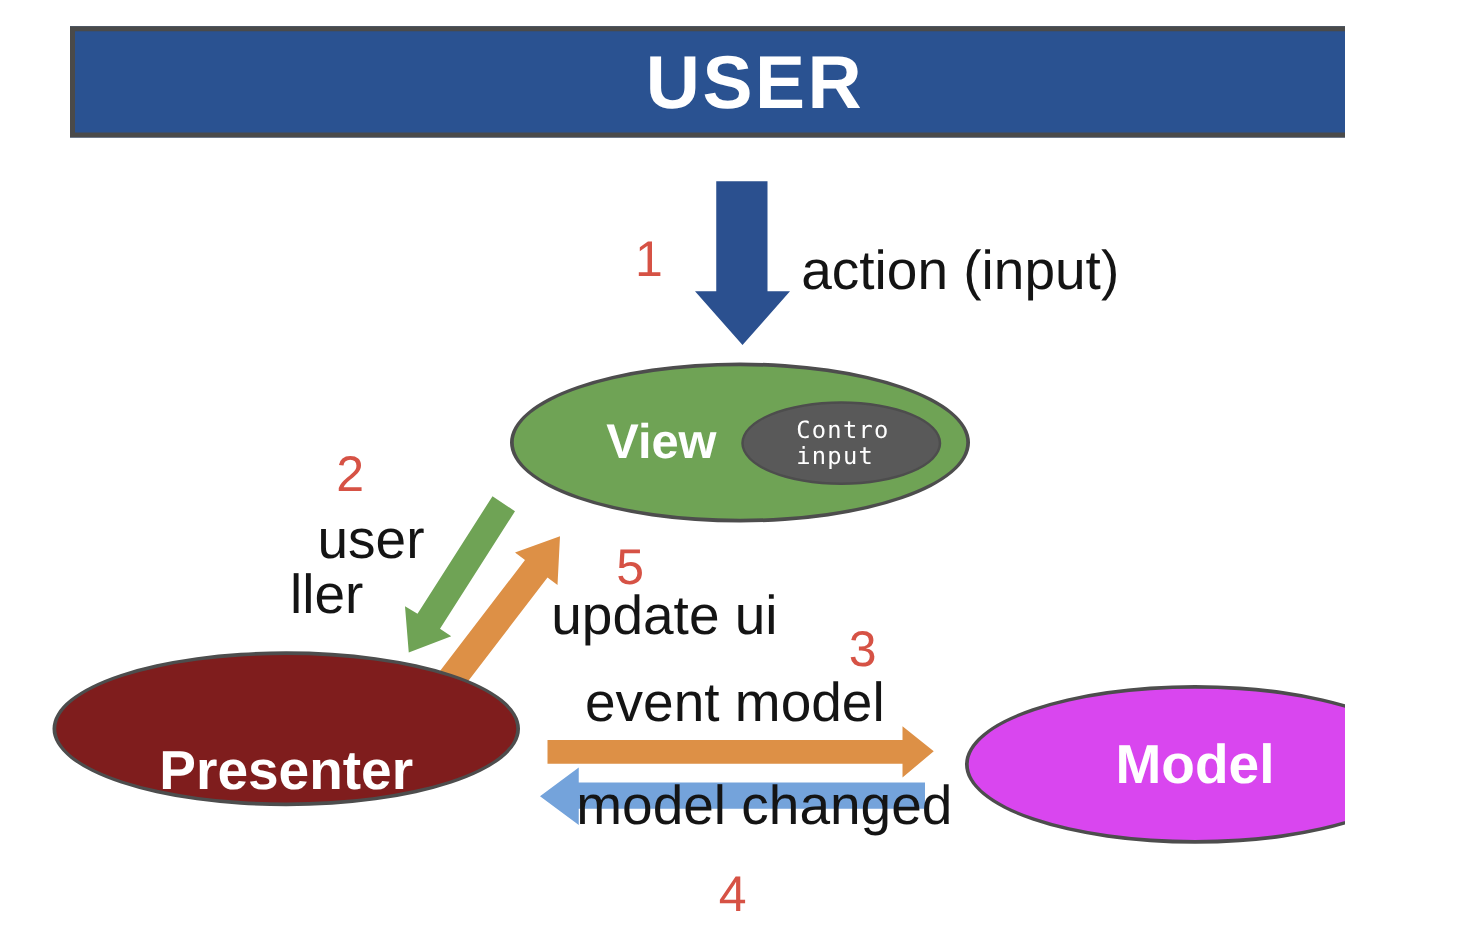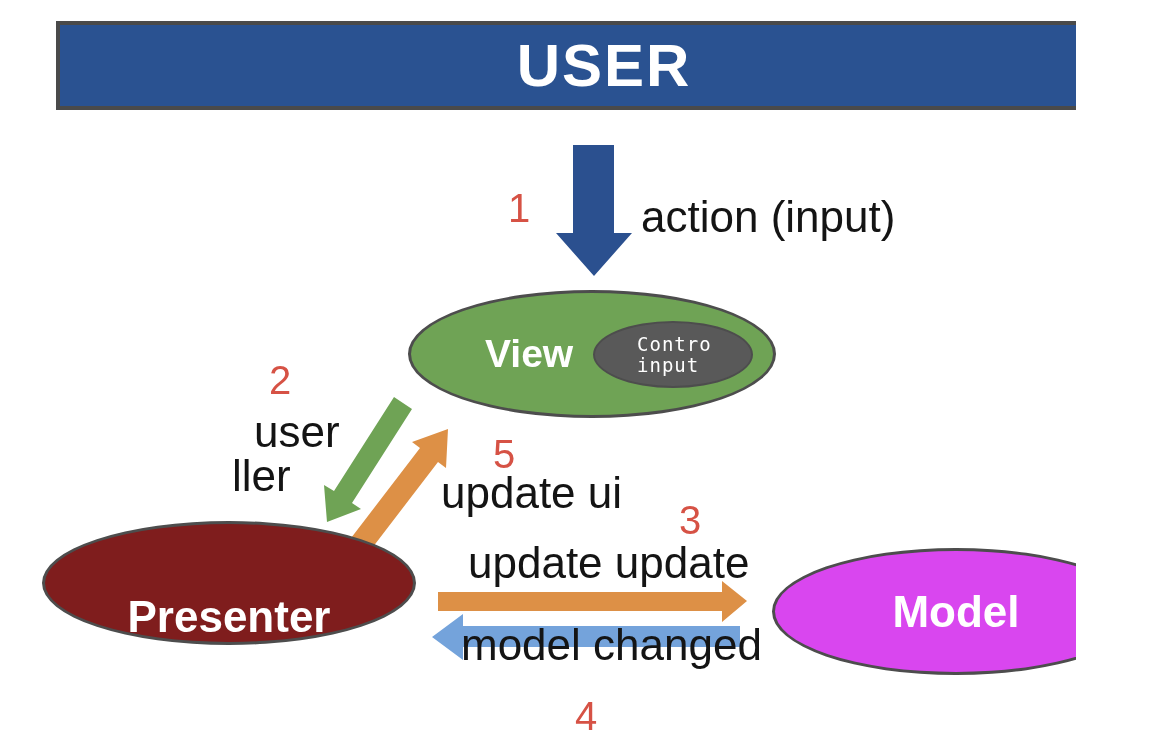--- a/index.html
+++ b/index.html
@@ -90,18 +90,18 @@
   <span class="lbl" style="left:641px;top:192px;">action (input)</span>
 
   <span class="num" style="left:269px;top:360px;">2</span>
   <span class="lbl" style="left:254px;top:407px;">user</span>
   <span class="lbl" style="left:232px;top:451px;">ller</span>
 
   <span class="num" style="left:493px;top:434px;">5</span>
   <span class="lbl" style="left:441px;top:452px;margin-top:16px;">update ui</span>
 
   <span class="num" style="left:679px;top:500px;">3</span>
-  <span class="lbl" style="left:468px;top:538px;">update update</span>
+  <span class="lbl" style="left:468px;top:538px;">event model</span>
 
   <span class="lbl" style="left:461px;top:620px;">model changed</span>
   <span class="num" style="left:575px;top:696px;">4</span>
 
 </div>
 
 </body></html>

